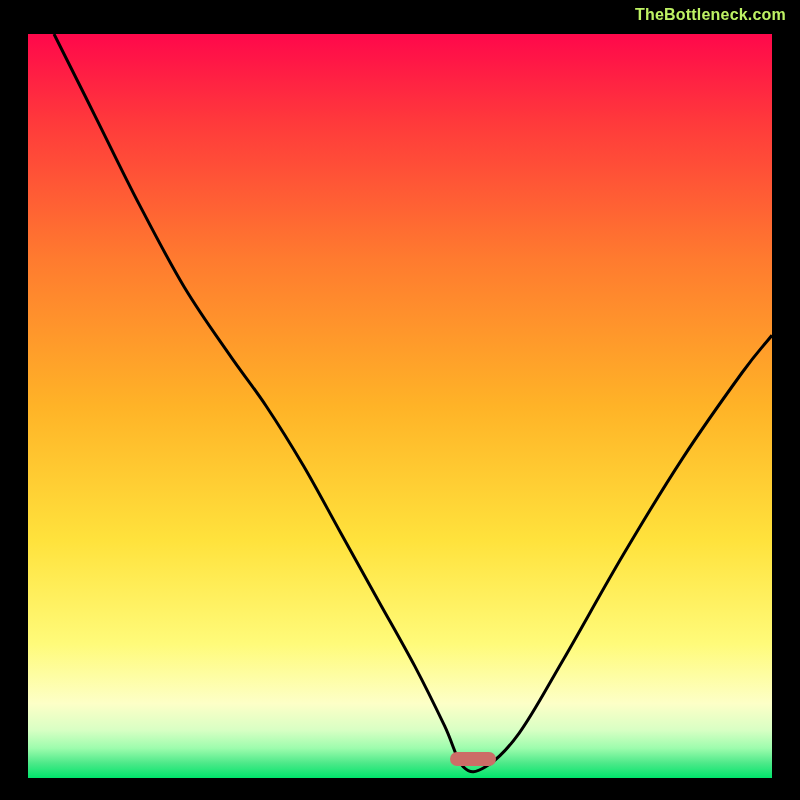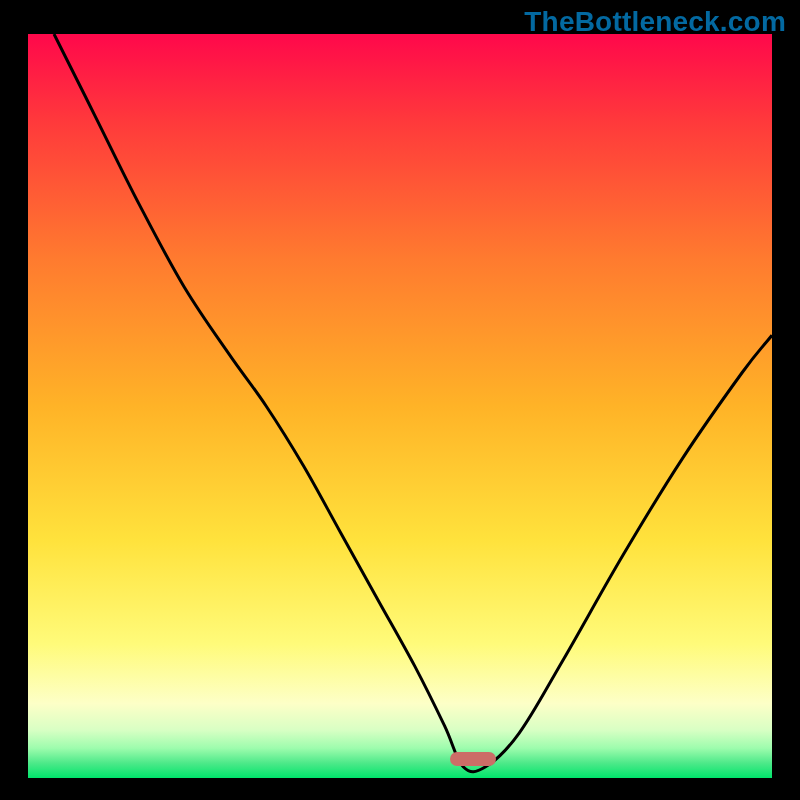--- a/index.html
+++ b/index.html
@@ -16,23 +16,23 @@
     top: 0;
     width: 800px;
     height: 800px;
     background: #000;
   }
   .watermark {
     position: absolute;
     top: 6px;
     right: 14px;
     font-family: Arial, Helvetica, sans-serif;
-    font-size: 28px;
+    font-size: 16px;
     font-weight: 600;
-    color: #0369a1;
+    color: #bef264;
     letter-spacing: 0.2px;
     user-select: none;
   }
   .plot {
     position: absolute;
     left: 28px;
     top: 34px;
     width: 744px;
     height: 744px;
   }

